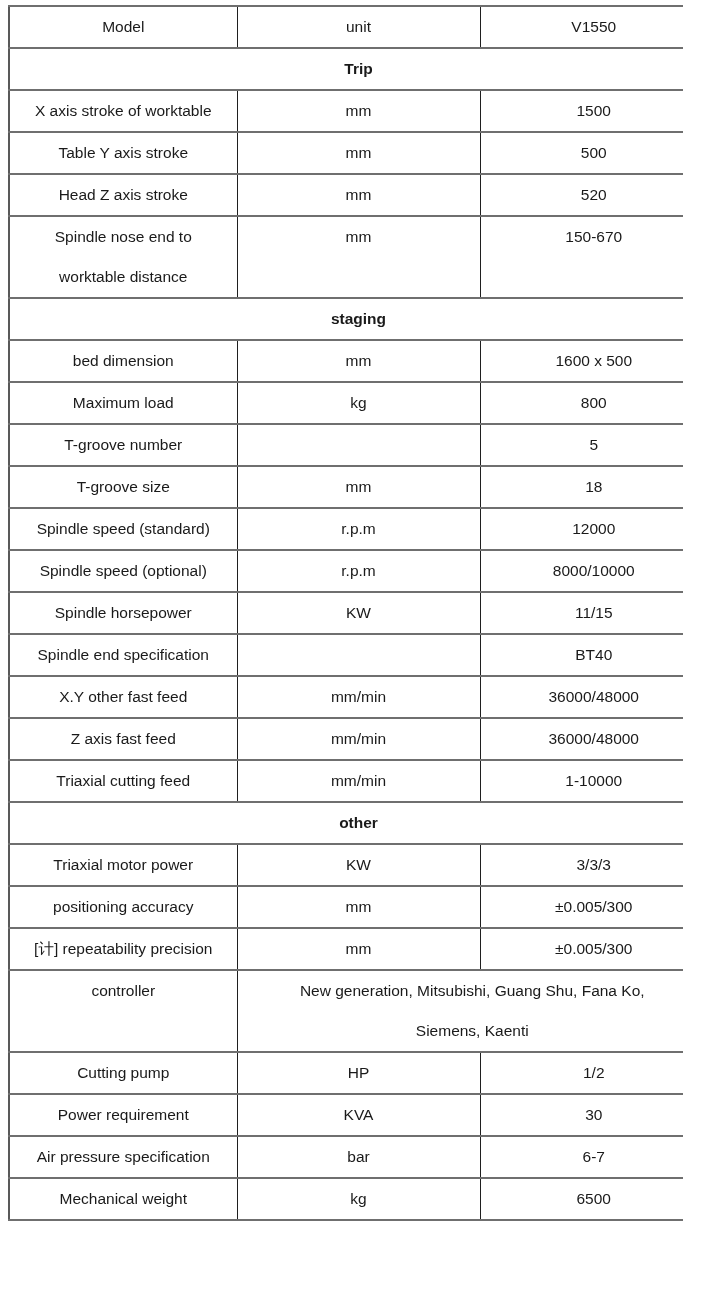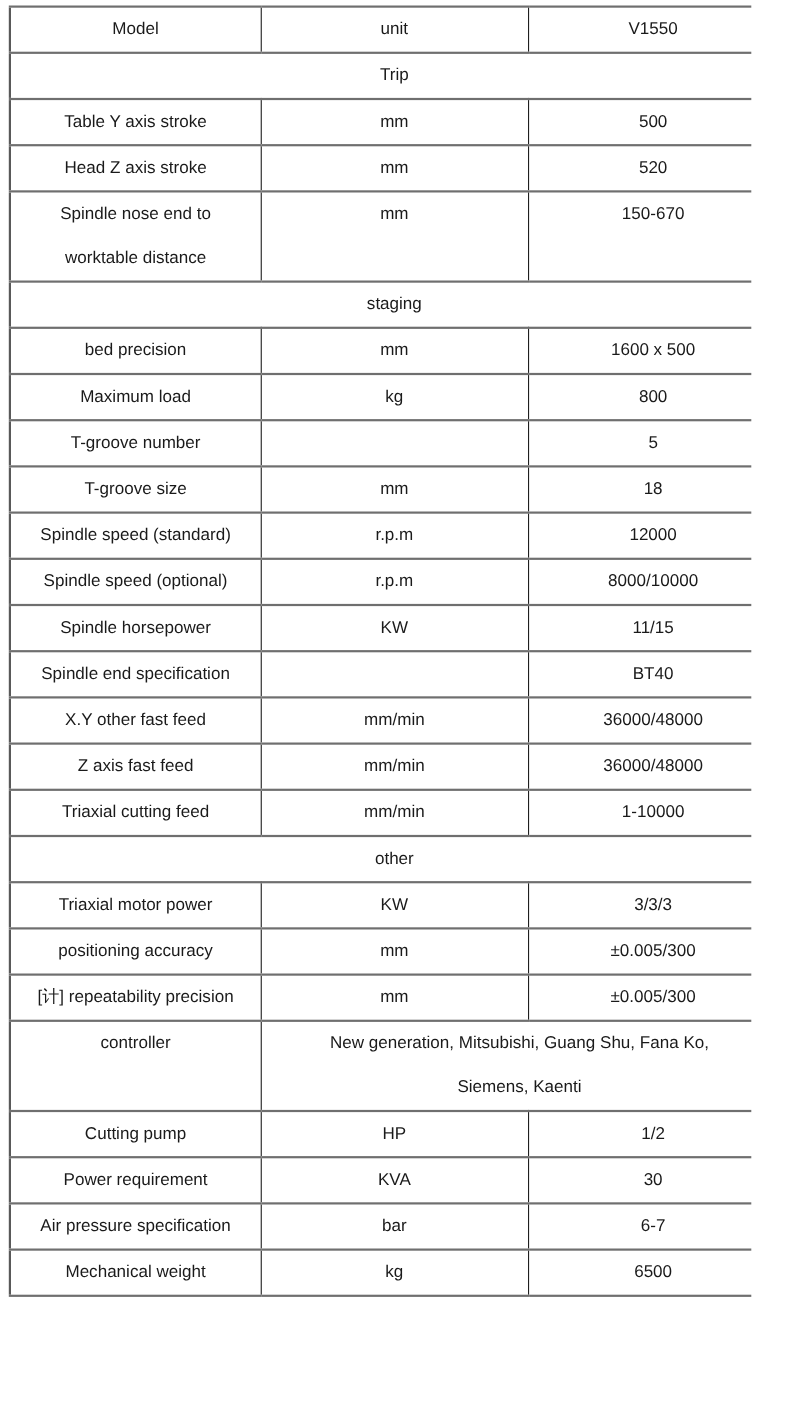--- a/index.html
+++ b/index.html
@@ -38,21 +38,21 @@
     border-right: 1px solid #1f1f1f;
     border-top: 2px solid #6f6f6f;
     border-bottom: 2px solid #6f6f6f;
     overflow: hidden;
     white-space: nowrap;
   }
   tr.row-normal { height: 40px; }
   tr.row-double { height: 80px; }
   td.section-cell {
     text-align: left;
-    font-weight: normal;
+    font-weight: bold;
   }
   .section-inner {
     display: inline-block;
     width: 228px;
     text-align: center;
   }
   .cell-line {
     display: block;
     line-height: 40px;
     height: 40px;
@@ -73,20 +73,25 @@
       <tbody id="spec-tbody">
           <tr class="row-normal">
             <td>Model</td>
             <td>unit</td>
             <td>V1550</td>
           </tr>
           <tr class="row-normal">
             <td colspan="3" class="section-cell"><span class="section-inner">Trip</span></td>
           </tr>
           <tr class="row-normal">
+            <td>X axis stroke of worktable</td>
+            <td>mm</td>
+            <td>1500</td>
+          </tr>
+          <tr class="row-normal">
             <td>Table Y axis stroke</td>
             <td>mm</td>
             <td>500</td>
           </tr>
           <tr class="row-normal">
             <td>Head Z axis stroke</td>
             <td>mm</td>
             <td>520</td>
           </tr>
           <tr class="row-double">
@@ -94,21 +99,21 @@
               <div class="cell-line">Spindle nose end to</div>
               <div class="cell-line">worktable distance</div>
             </td>
             <td>mm</td>
             <td>150-670</td>
           </tr>
           <tr class="row-normal">
             <td colspan="3" class="section-cell"><span class="section-inner">staging</span></td>
           </tr>
           <tr class="row-normal">
-            <td>bed precision</td>
+            <td>bed dimension</td>
             <td>mm</td>
             <td>1600 x 500</td>
           </tr>
           <tr class="row-normal">
             <td>Maximum load</td>
             <td>kg</td>
             <td>800</td>
           </tr>
           <tr class="row-normal">
             <td>T-groove number</td>

